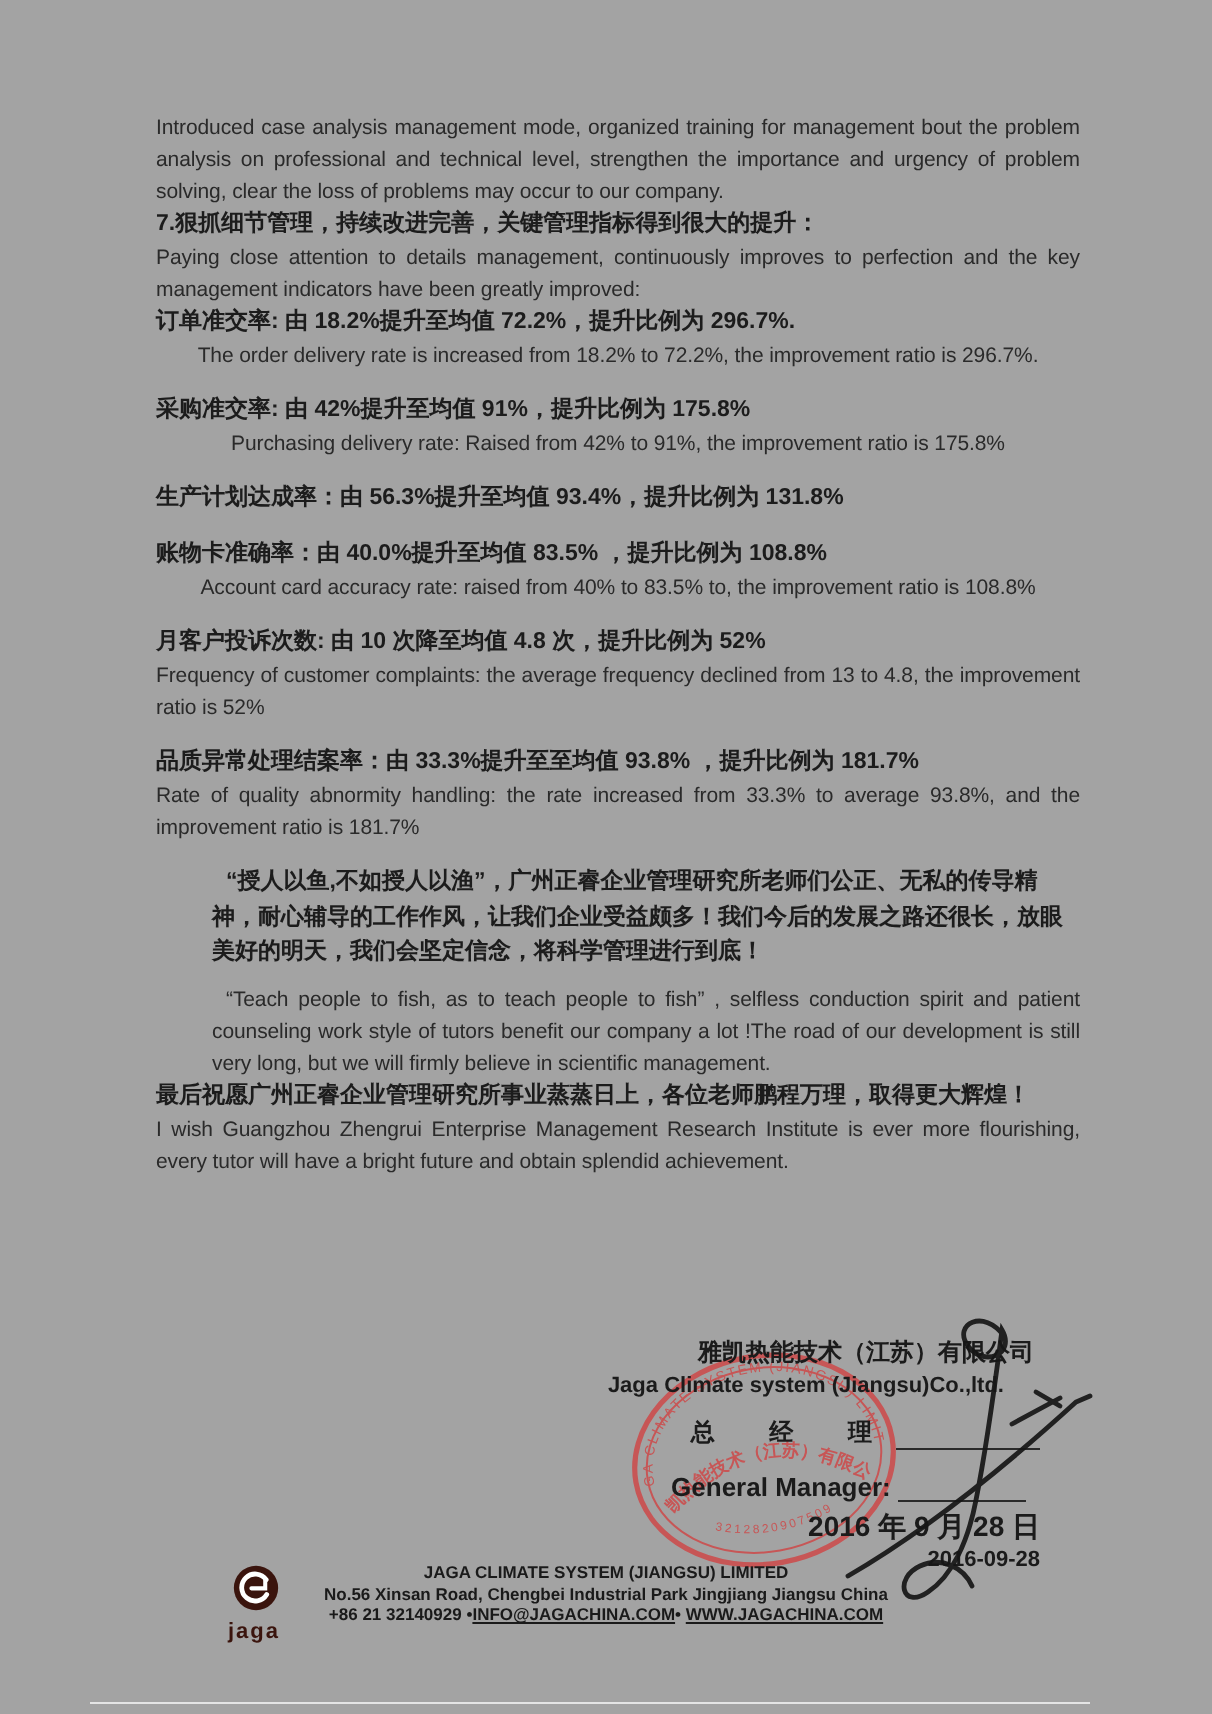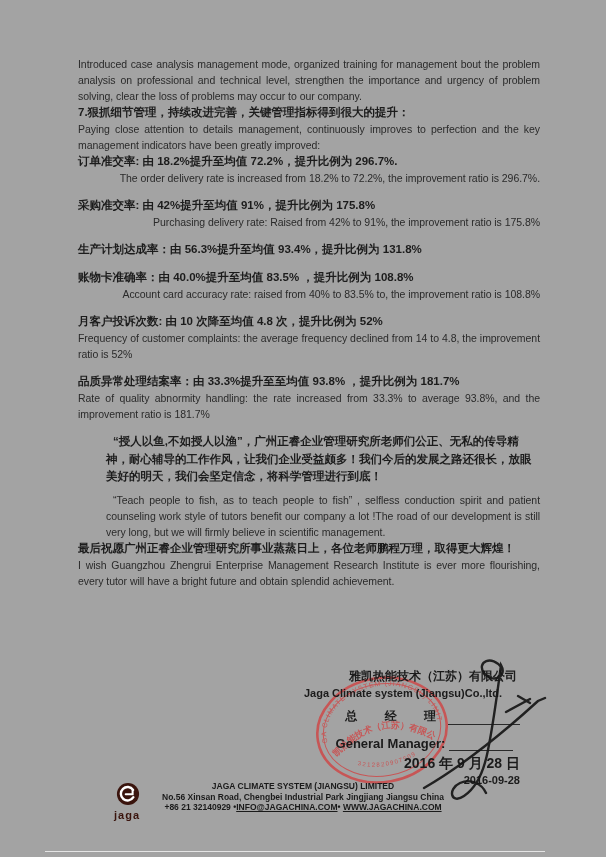--- a/index.html
+++ b/index.html
@@ -16,21 +16,21 @@
   }
   .block{margin:0 0 11px 0;}
   .zh-line{
     font-size:11.5px;line-height:17px;font-weight:600;color:#1c1c1c;
     margin:0;
   }
   .en-par{
     font-size:10.5px;line-height:16px;color:#2a2a2a;
     text-align:justify;margin:0;letter-spacing:-0.05px;
   }
-  .en-one{white-space:nowrap;text-align:right;}
+  .en-one{white-space:nowrap;text-align:center;}
   .indent{text-indent:7px;margin-left:28px;}
   .tight{margin-bottom:6px;}
 
   
   .sig-area{position:absolute;top:662px;right:70px;width:300px;height:145px;}
   .sig-line{position:absolute;white-space:nowrap;}
   .sig-company-zh{top:6px;right:19px;font-size:12px;font-weight:600;color:#1b1b1b;}
   .sig-company-en{top:25px;right:34px;font-size:11px;font-weight:600;color:#1b1b1b;}
   .sig-title-zh{top:46px;right:16px;font-size:12px;font-weight:600;color:#1b1b1b;}
   .sig-title-zh .label{letter-spacing:12px;}
@@ -79,21 +79,21 @@
       <p class="zh-line">生产计划达成率：由 56.3%提升至均值 93.4%，提升比例为 131.8%</p>
     </div>
 
     <div class="block">
       <p class="zh-line">账物卡准确率：由 40.0%提升至均值 83.5% ，提升比例为 108.8%</p>
       <p class="en-par en-one">Account card accuracy rate: raised from 40% to 83.5% to, the improvement ratio is 108.8%</p>
     </div>
 
     <div class="block">
       <p class="zh-line">月客户投诉次数: 由 10 次降至均值 4.8 次，提升比例为 52%</p>
-      <p class="en-par">Frequency of customer complaints: the average frequency declined from 14 to 4.8, the improvement ratio is 52%</p>
+      <p class="en-par">Frequency of customer complaints: the average frequency declined from 13 to 4.8, the improvement ratio is 52%</p>
     </div>
 
     <div class="block">
       <p class="zh-line">品质异常处理结案率：由 33.3%提升至至均值 93.8% ，提升比例为 181.7%</p>
       <p class="en-par">Rate of quality abnormity handling: the rate increased from 33.3% to average 93.8%, and the improvement ratio is 181.7%</p>
     </div>
 
     <p class="zh-line indent tight" style="font-weight:600;line-height:17.5px;margin-bottom:6px;">“授人以鱼,不如授人以渔”，广州正睿企业管理研究所老师们公正、无私的传导精神，耐心辅导的工作作风，让我们企业受益颇多！我们今后的发展之路还很长，放眼美好的明天，我们会坚定信念，将科学管理进行到底！</p>
     <p class="en-par indent block">“Teach people to fish, as to teach people to fish” , selfless conduction spirit and patient counseling work style of tutors benefit our company a lot !The road of our development is still very long, but we will firmly believe in scientific management.</p>
 

